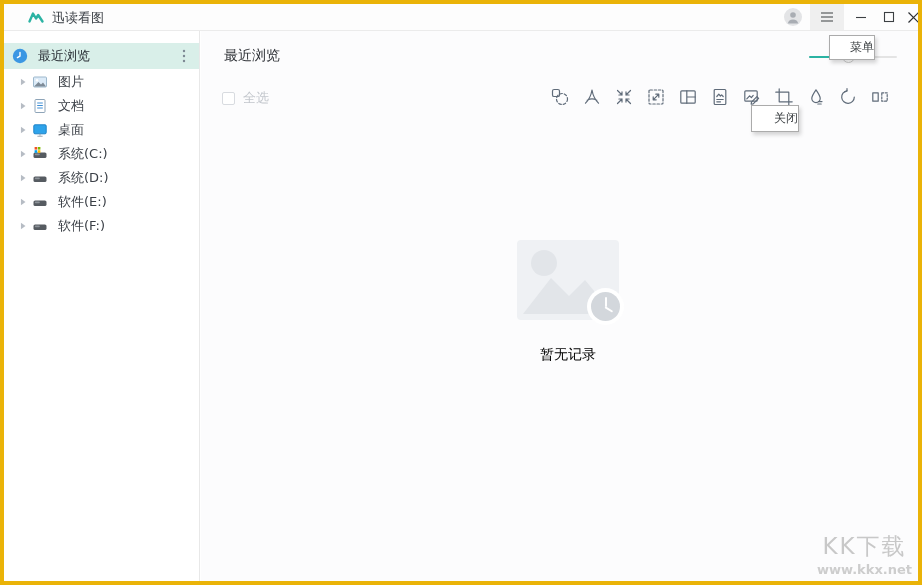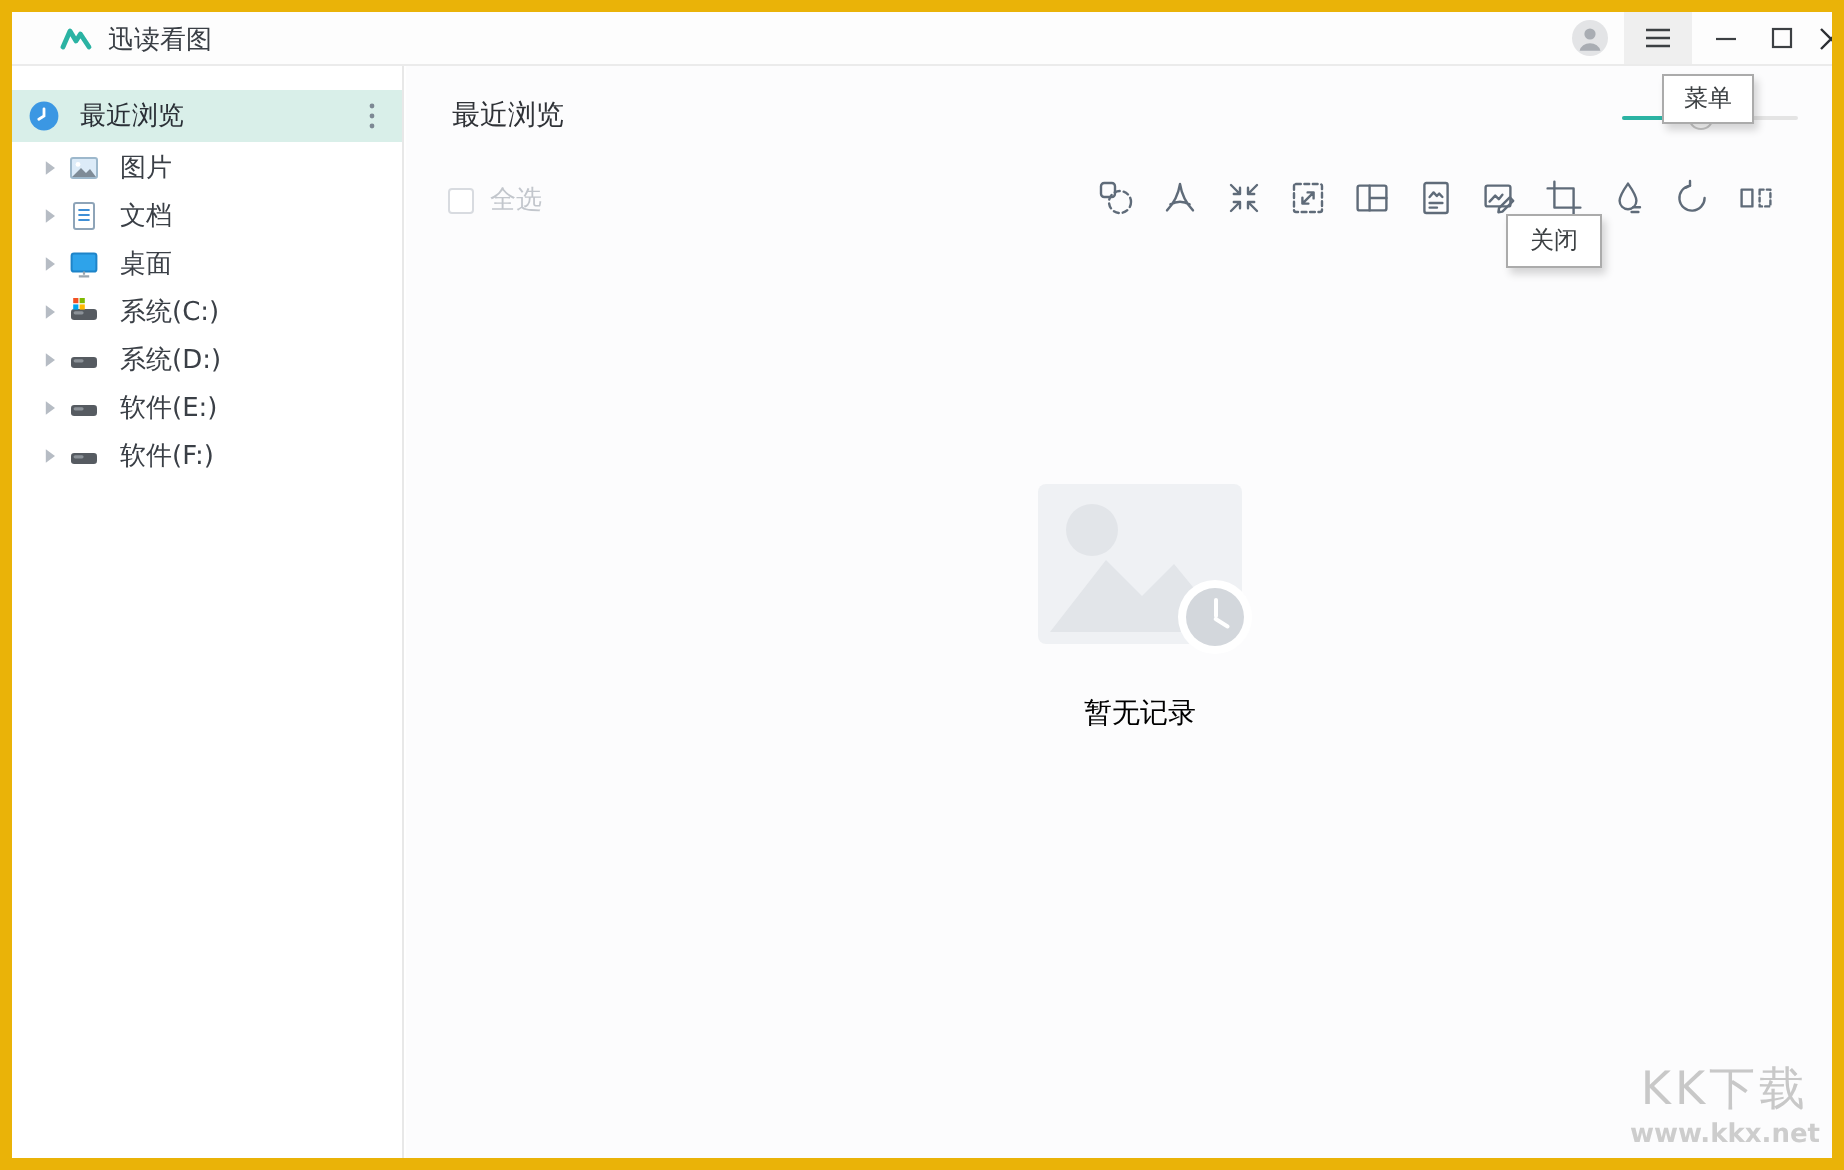--- a/index.html
+++ b/index.html
@@ -1,18 +1,18 @@
 <!DOCTYPE html>
 <html><head>
 <meta charset="utf-8">
 <style>
   html,body{margin:0;padding:0;background:#ffffff;}
   .app{
     position:relative;width:922px;height:585px;box-sizing:border-box;
-    border:6px solid #eab308;background:#fff;overflow:hidden;
+    border:4px solid #eab308;background:#fff;overflow:hidden;
     font-family:"DejaVu Sans",sans-serif;color:#333;padding-left:31px;
   }
   
   .titlebar{position:absolute;left:0;top:0;right:0;height:26px;background:#fdfdfd;border-bottom:1px solid #ebebeb;}
   .tb-logo{position:absolute;left:23px;top:4px;width:18px;height:18px;}
   .tb-title{position:absolute;left:48px;top:5px;font-size:13px;color:#3a3f45;}
   .tb-btn{position:absolute;top:0;height:26px;display:flex;align-items:center;justify-content:center;cursor:default;}
   .tb-avatar{left:776px;width:26px;}
   .tb-menu{left:806px;width:34px;background:#efefef;}
   .tb-min{left:844px;width:26px;}
@@ -31,21 +31,21 @@
   .dots{position:absolute;right:12px;top:5px;width:6px;height:16px;}
   
   .main{position:absolute;left:197px;top:27px;right:0;bottom:0;background:#fcfcfd;}
   .m-title{position:absolute;left:23px;top:16px;font-size:14px;color:#2f3237;}
   
   .slider-track{position:absolute;left:608px;top:25px;width:88px;height:2px;background:#e4e4e4;border-radius:1px;z-index:1;}
   .slider-fill{position:absolute;left:0;top:0;height:2px;width:33px;background:#2bb3a3;border-radius:1px;}
   .slider-handle{position:absolute;left:641px;top:19px;width:13px;height:13px;border-radius:50%;background:#fff;border:1px solid #c9c9c9;box-sizing:border-box;z-index:1;}
   
   .tooltip{position:absolute;background:#fff;border:1px solid #ababab;box-shadow:2px 3px 4px rgba(0,0,0,.16);
-    font-size:12px;color:#3c4043;display:flex;align-items:center;justify-content:center;z-index:5;}
+    font-size:12px;color:#3c4043;display:flex;align-items:center;justify-content:flex-end;z-index:5;}
   .tt-menu{left:628px;top:4px;width:44px;height:23px;}
   .tt-close{left:550px;top:74px;width:46px;height:25px;}
   
   .select-all{position:absolute;left:21px;top:58px;display:flex;align-items:center;}
   .checkbox{width:13px;height:13px;border:1px solid #d8dbe0;border-radius:2px;background:#fff;box-sizing:border-box;}
   .sa-label{margin-left:8px;font-size:13px;color:#c2c6cc;font-family:Liberation Serif, serif;}
   .toolbar{position:absolute;top:56px;right:28px;display:flex;gap:12px;}
   .ti{width:20px;height:20px;cursor:pointer;}
   .ti svg{width:20px;height:20px;stroke:#5f6b79;fill:none;stroke-width:1.2;stroke-linecap:round;stroke-linejoin:round;}
   

